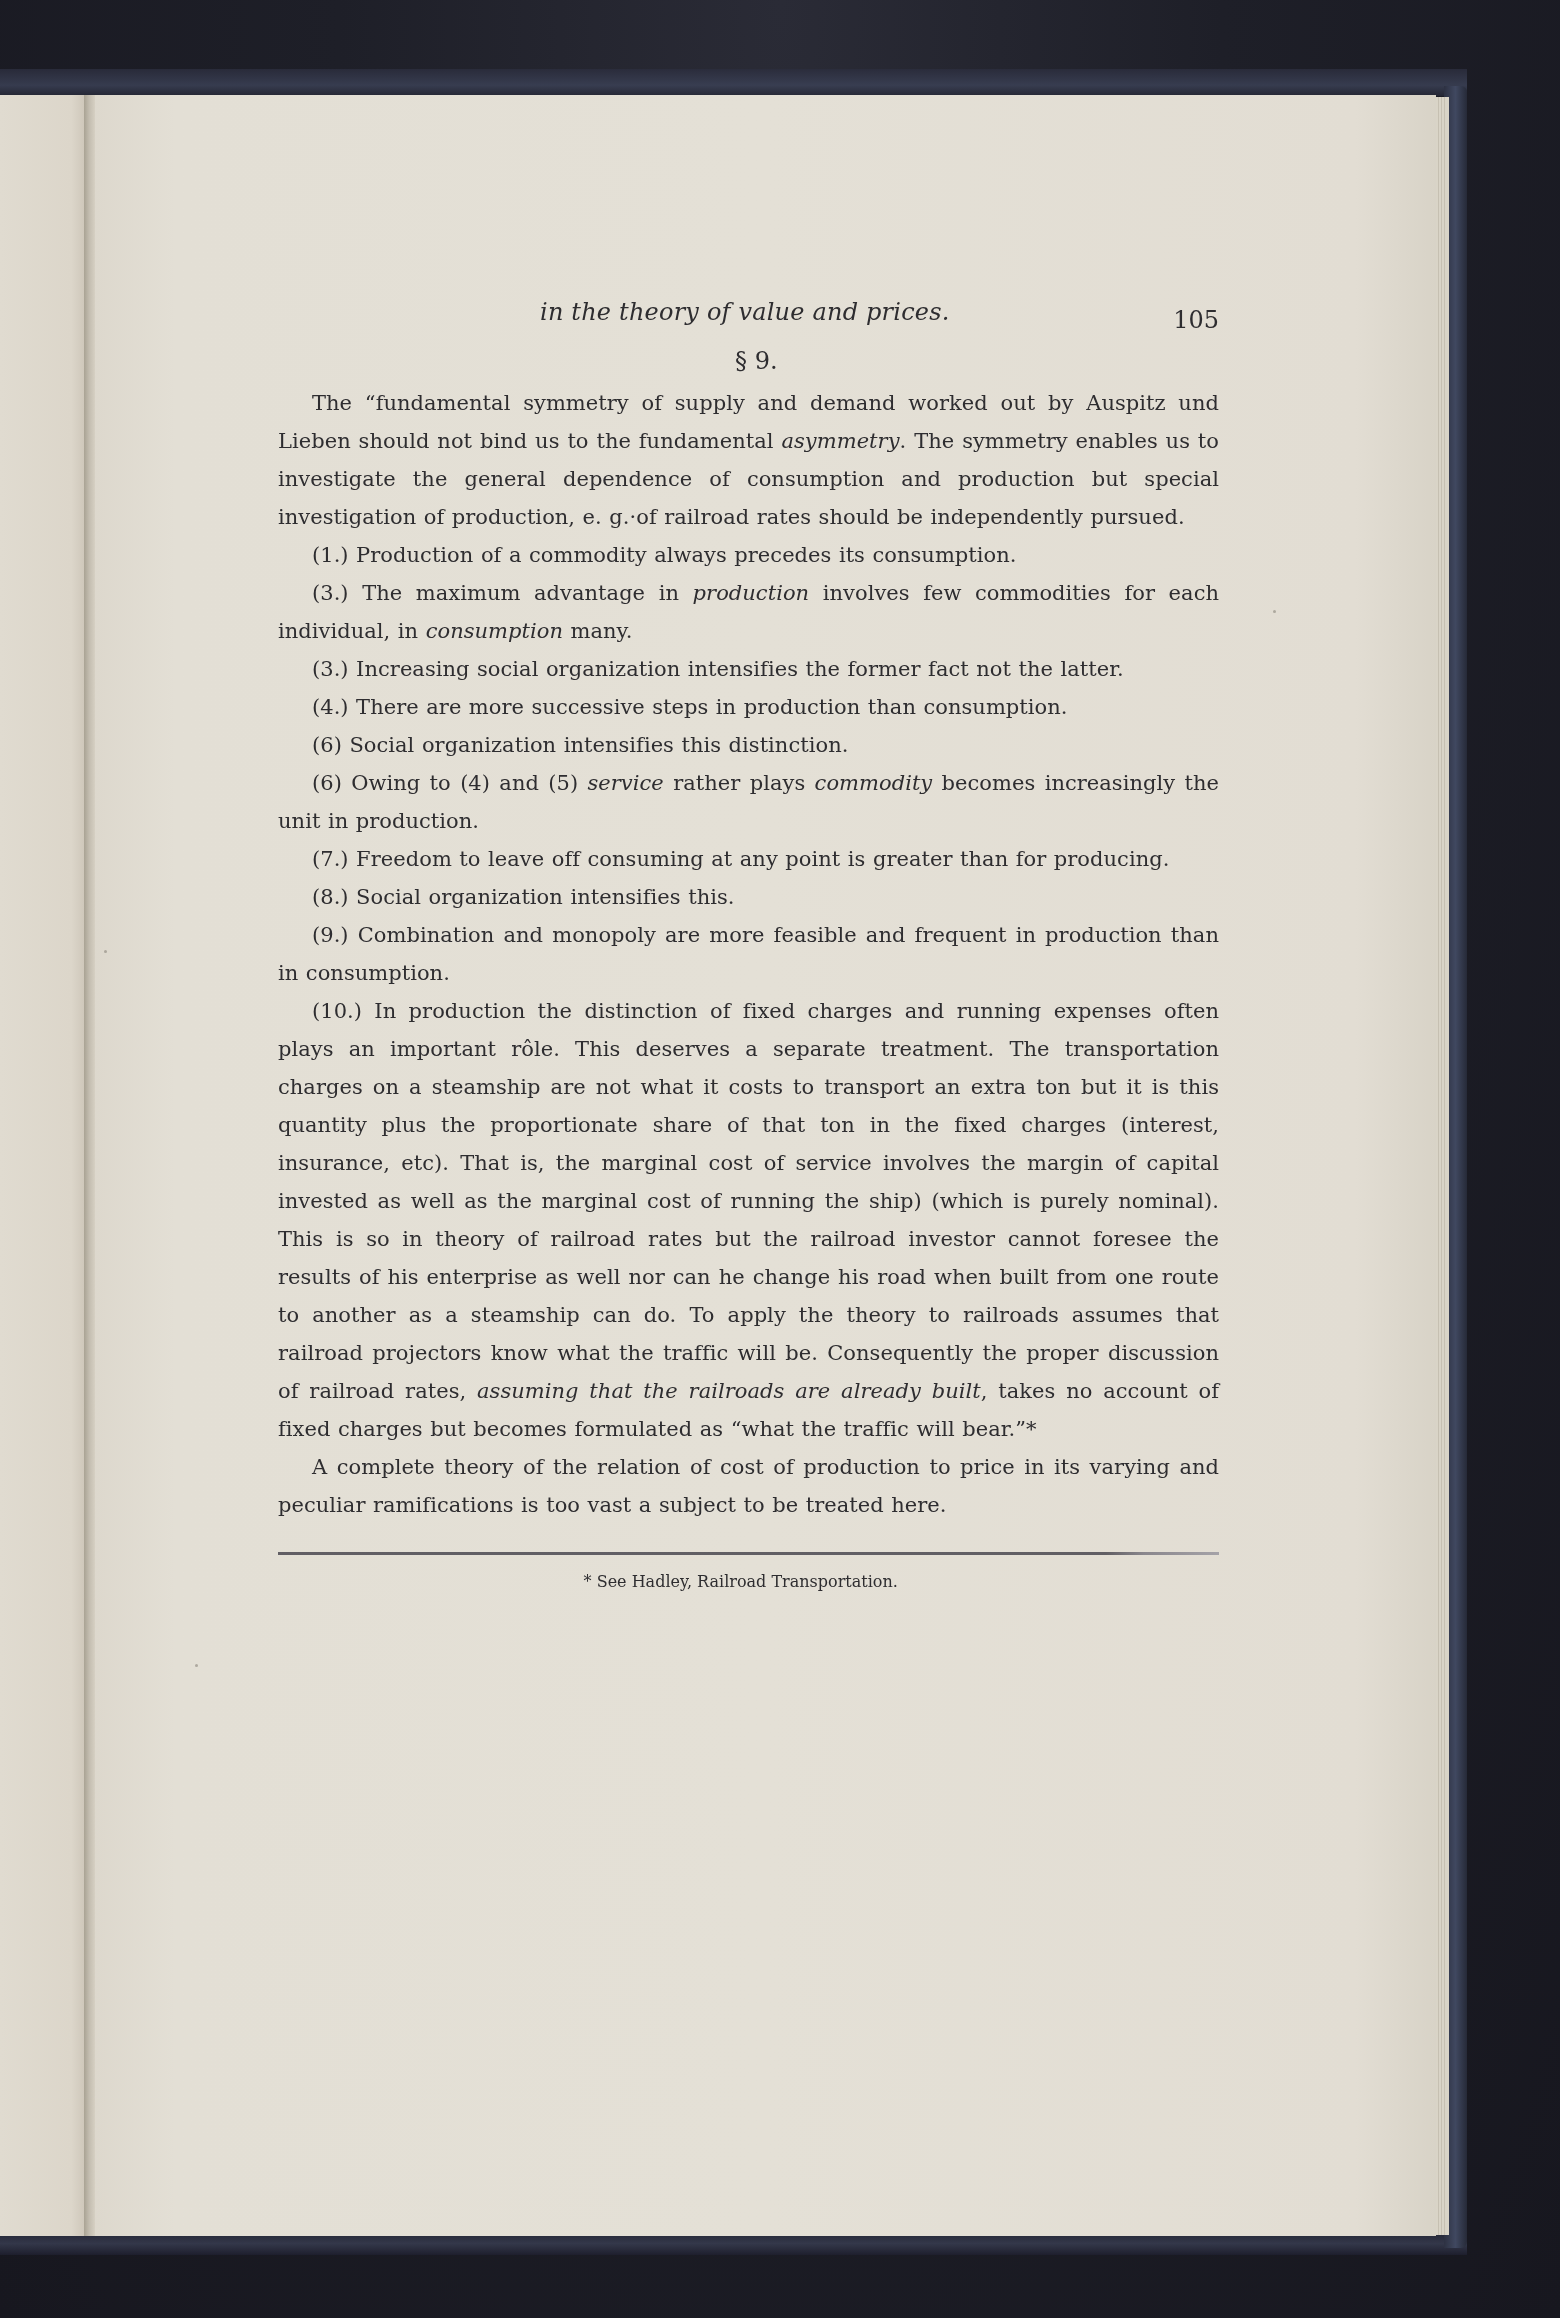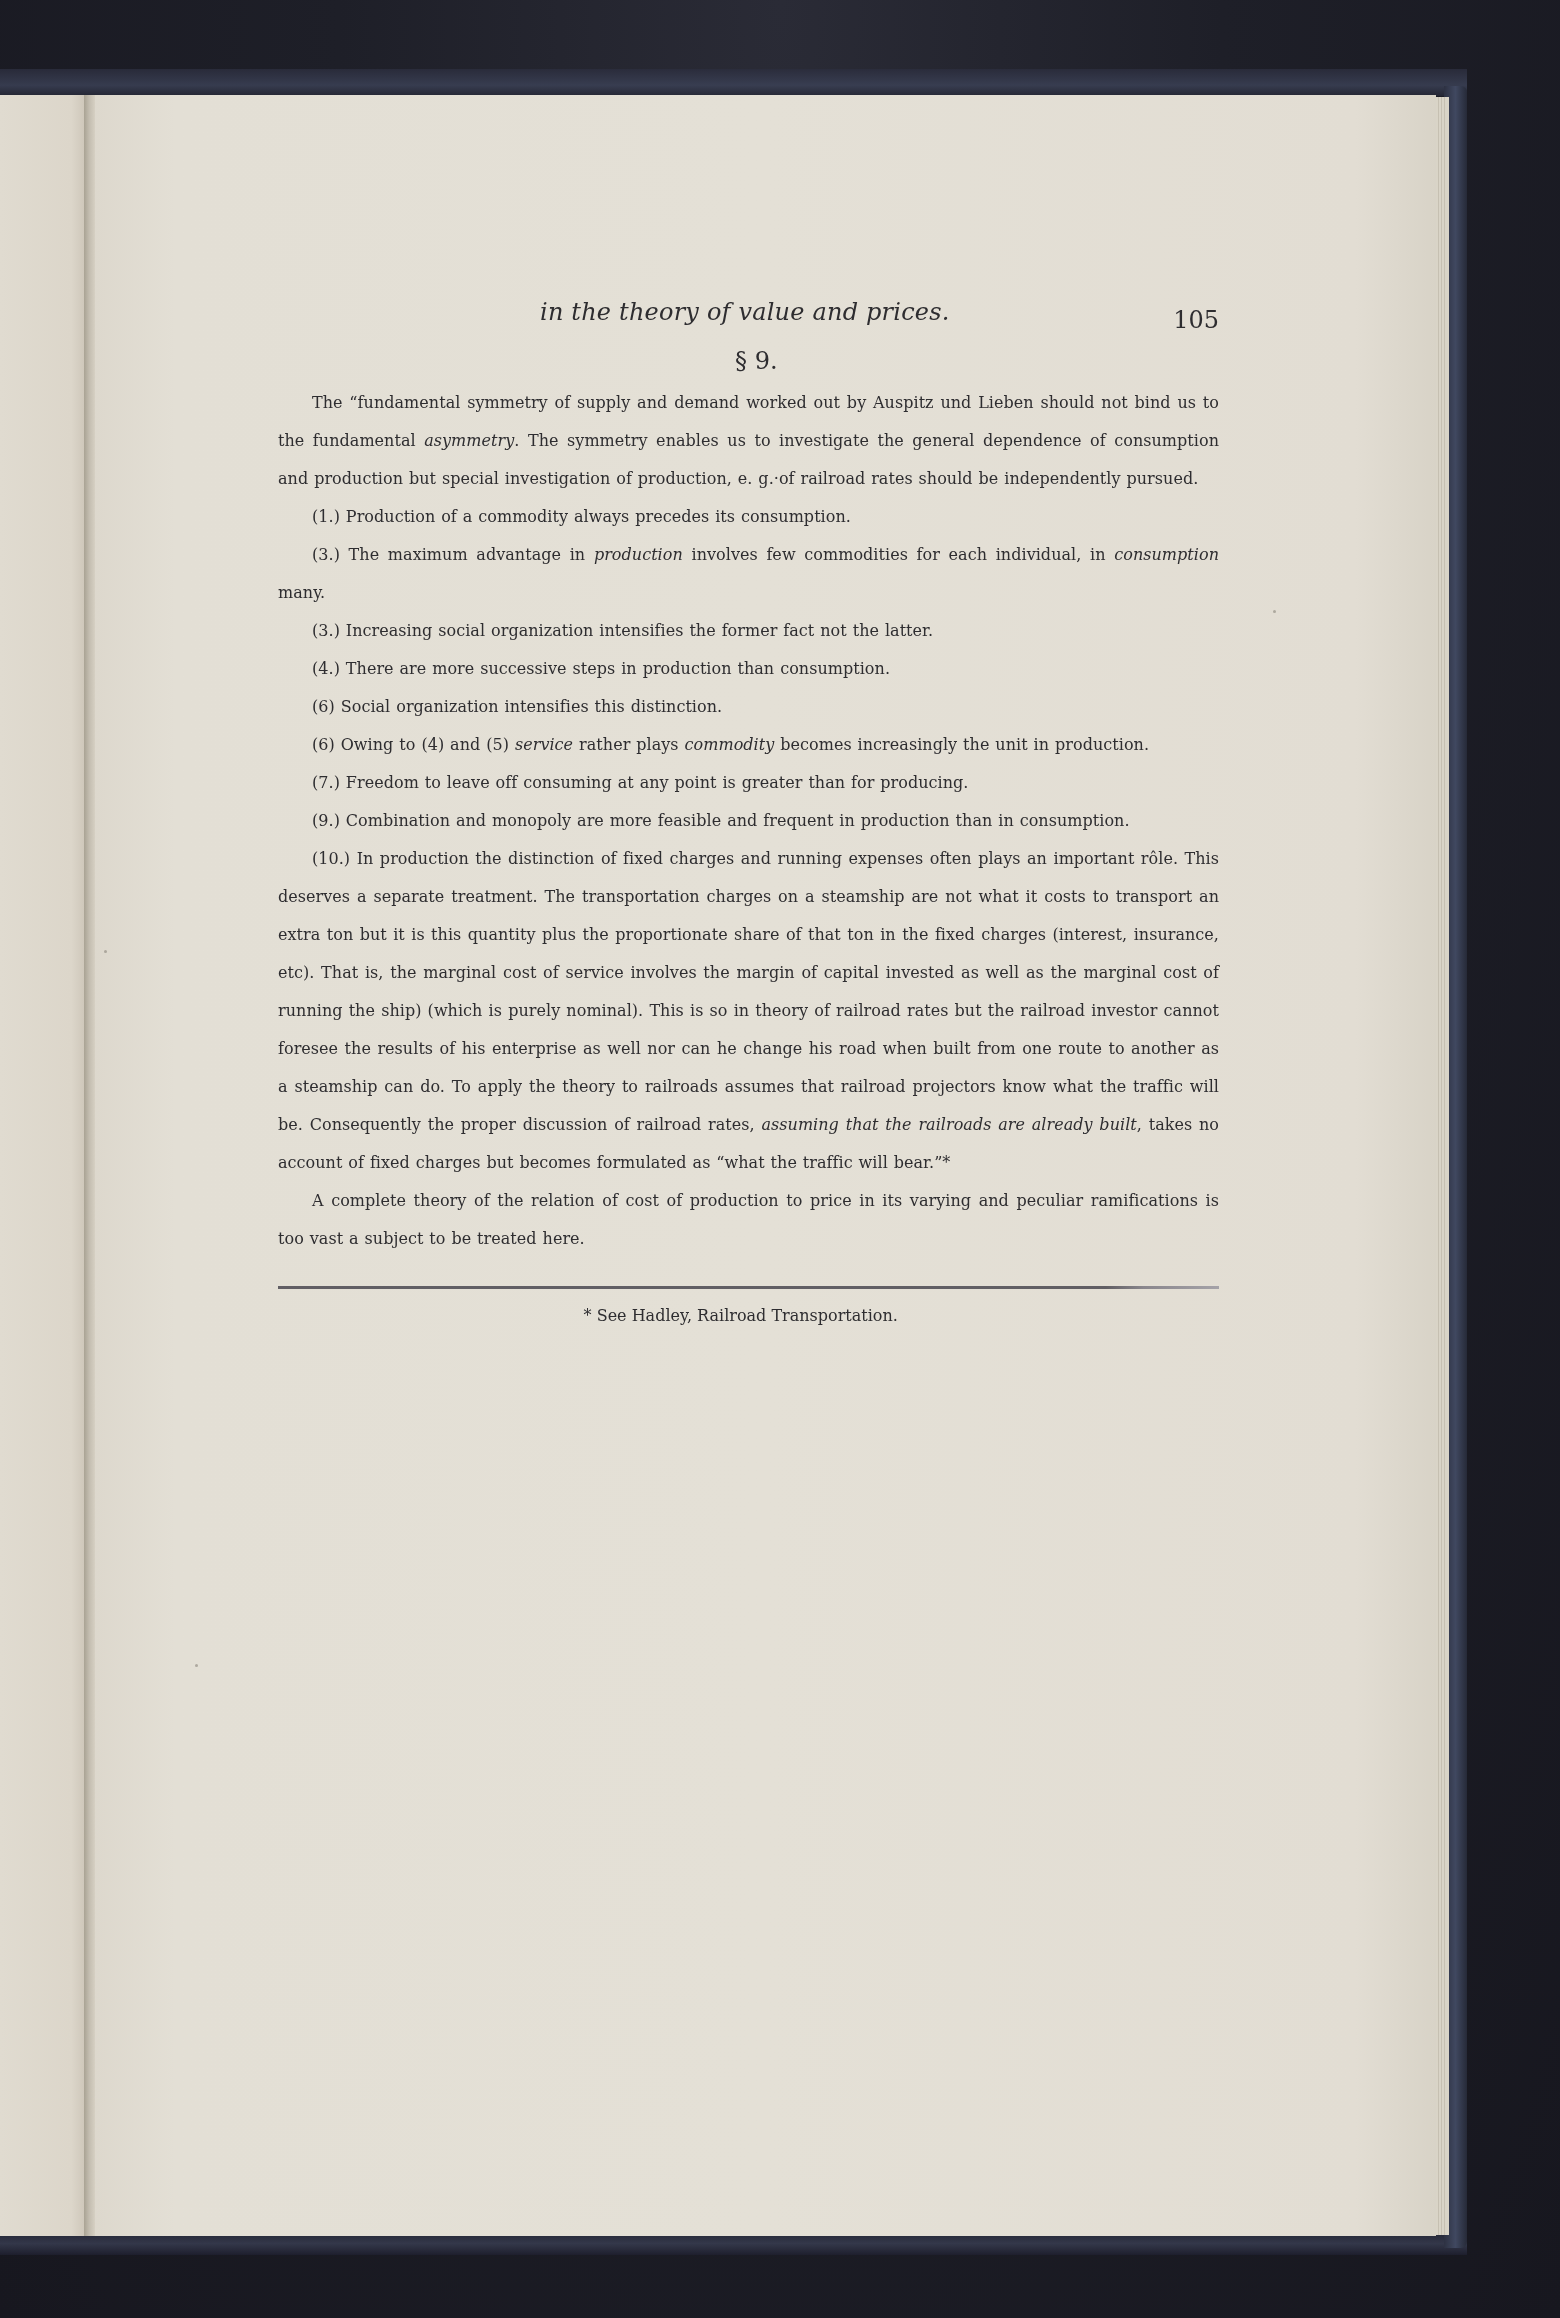--- a/index.html
+++ b/index.html
@@ -98,21 +98,21 @@
       margin-top: 8px;
     }
     .section-mark {
       text-align: center;
       font-size: 24px;
       margin-top: 11px;
       margin-bottom: 9.4px;
       padding-left: 15.6px;
     }
     .para {
-      font-size: 16px;
+      font-size: 21px;
       line-height: 38px;
       text-align: justify;
       text-align-last: left;
       margin: 0;
       text-indent: 34px;
       letter-spacing: 0.04px;
       word-spacing: 0.8px;
     }
     .para + .para {
       margin-top: 0px;
@@ -168,20 +168,21 @@
 
   <div id="body-paragraphs">
     <p class="para"><span>The “fundamental symmetry of supply and demand worked out by Auspitz und Lieben should not bind us to the fundamental </span><span class="it">asymmetry</span><span>. The symmetry enables us to investigate the general dependence of consumption and production but special investigation of production, e. g.·of railroad rates should be independently pursued.</span></p>
     <p class="para"><span>(1.) Production of a commodity always precedes its consumption.</span></p>
     <p class="para"><span>(3.) The maximum advantage in </span><span class="it">production</span><span> involves few commodities for each individual, in </span><span class="it">consumption</span><span> many.</span></p>
     <p class="para"><span>(3.) Increasing social organization intensifies the former fact not the latter.</span></p>
     <p class="para"><span>(4.) There are more successive steps in production than consumption.</span></p>
     <p class="para"><span>(6) Social organization intensifies this distinction.</span></p>
     <p class="para"><span>(6) Owing to (4) and (5) </span><span class="it">service</span><span> rather plays </span><span class="it">commodity</span><span> becomes increasingly the unit in production.</span></p>
     <p class="para"><span>(7.) Freedom to leave off consuming at any point is greater than for producing.</span></p>
+    <p class="para"><span>(8.) Social organization intensifies this.</span></p>
     <p class="para"><span>(9.) Combination and monopoly are more feasible and frequent in production than in consumption.</span></p>
     <p class="para"><span>(10.) In production the distinction of fixed charges and running expenses often plays an important rôle. This deserves a separate treatment. The transportation charges on a steamship are not what it costs to transport an extra ton but it is this quantity plus the proportionate share of that ton in the fixed charges (interest, insurance, etc). That is, the marginal cost of service involves the margin of capital invested as well as the marginal cost of running the ship) (which is purely nominal). This is so in theory of railroad rates but the railroad investor cannot foresee the results of his enterprise as well nor can he change his road when built from one route to another as a steamship can do. To apply the theory to railroads assumes that railroad projectors know what the traffic will be. Consequently the proper discussion of railroad rates, </span><span class="it">assuming that the railroads are already built</span><span>, takes no account of fixed charges but becomes formulated as “what the traffic will bear.”*</span></p>
     <p class="para"><span>A complete theory of the relation of cost of production to price in its varying and peculiar ramifications is too vast a subject to be treated here.</span></p>
   </div>
 
   <div class="footnote-rule"></div>
   <div class="footnote">* See Hadley, Railroad Transportation.</div>
 </div>
 
 

